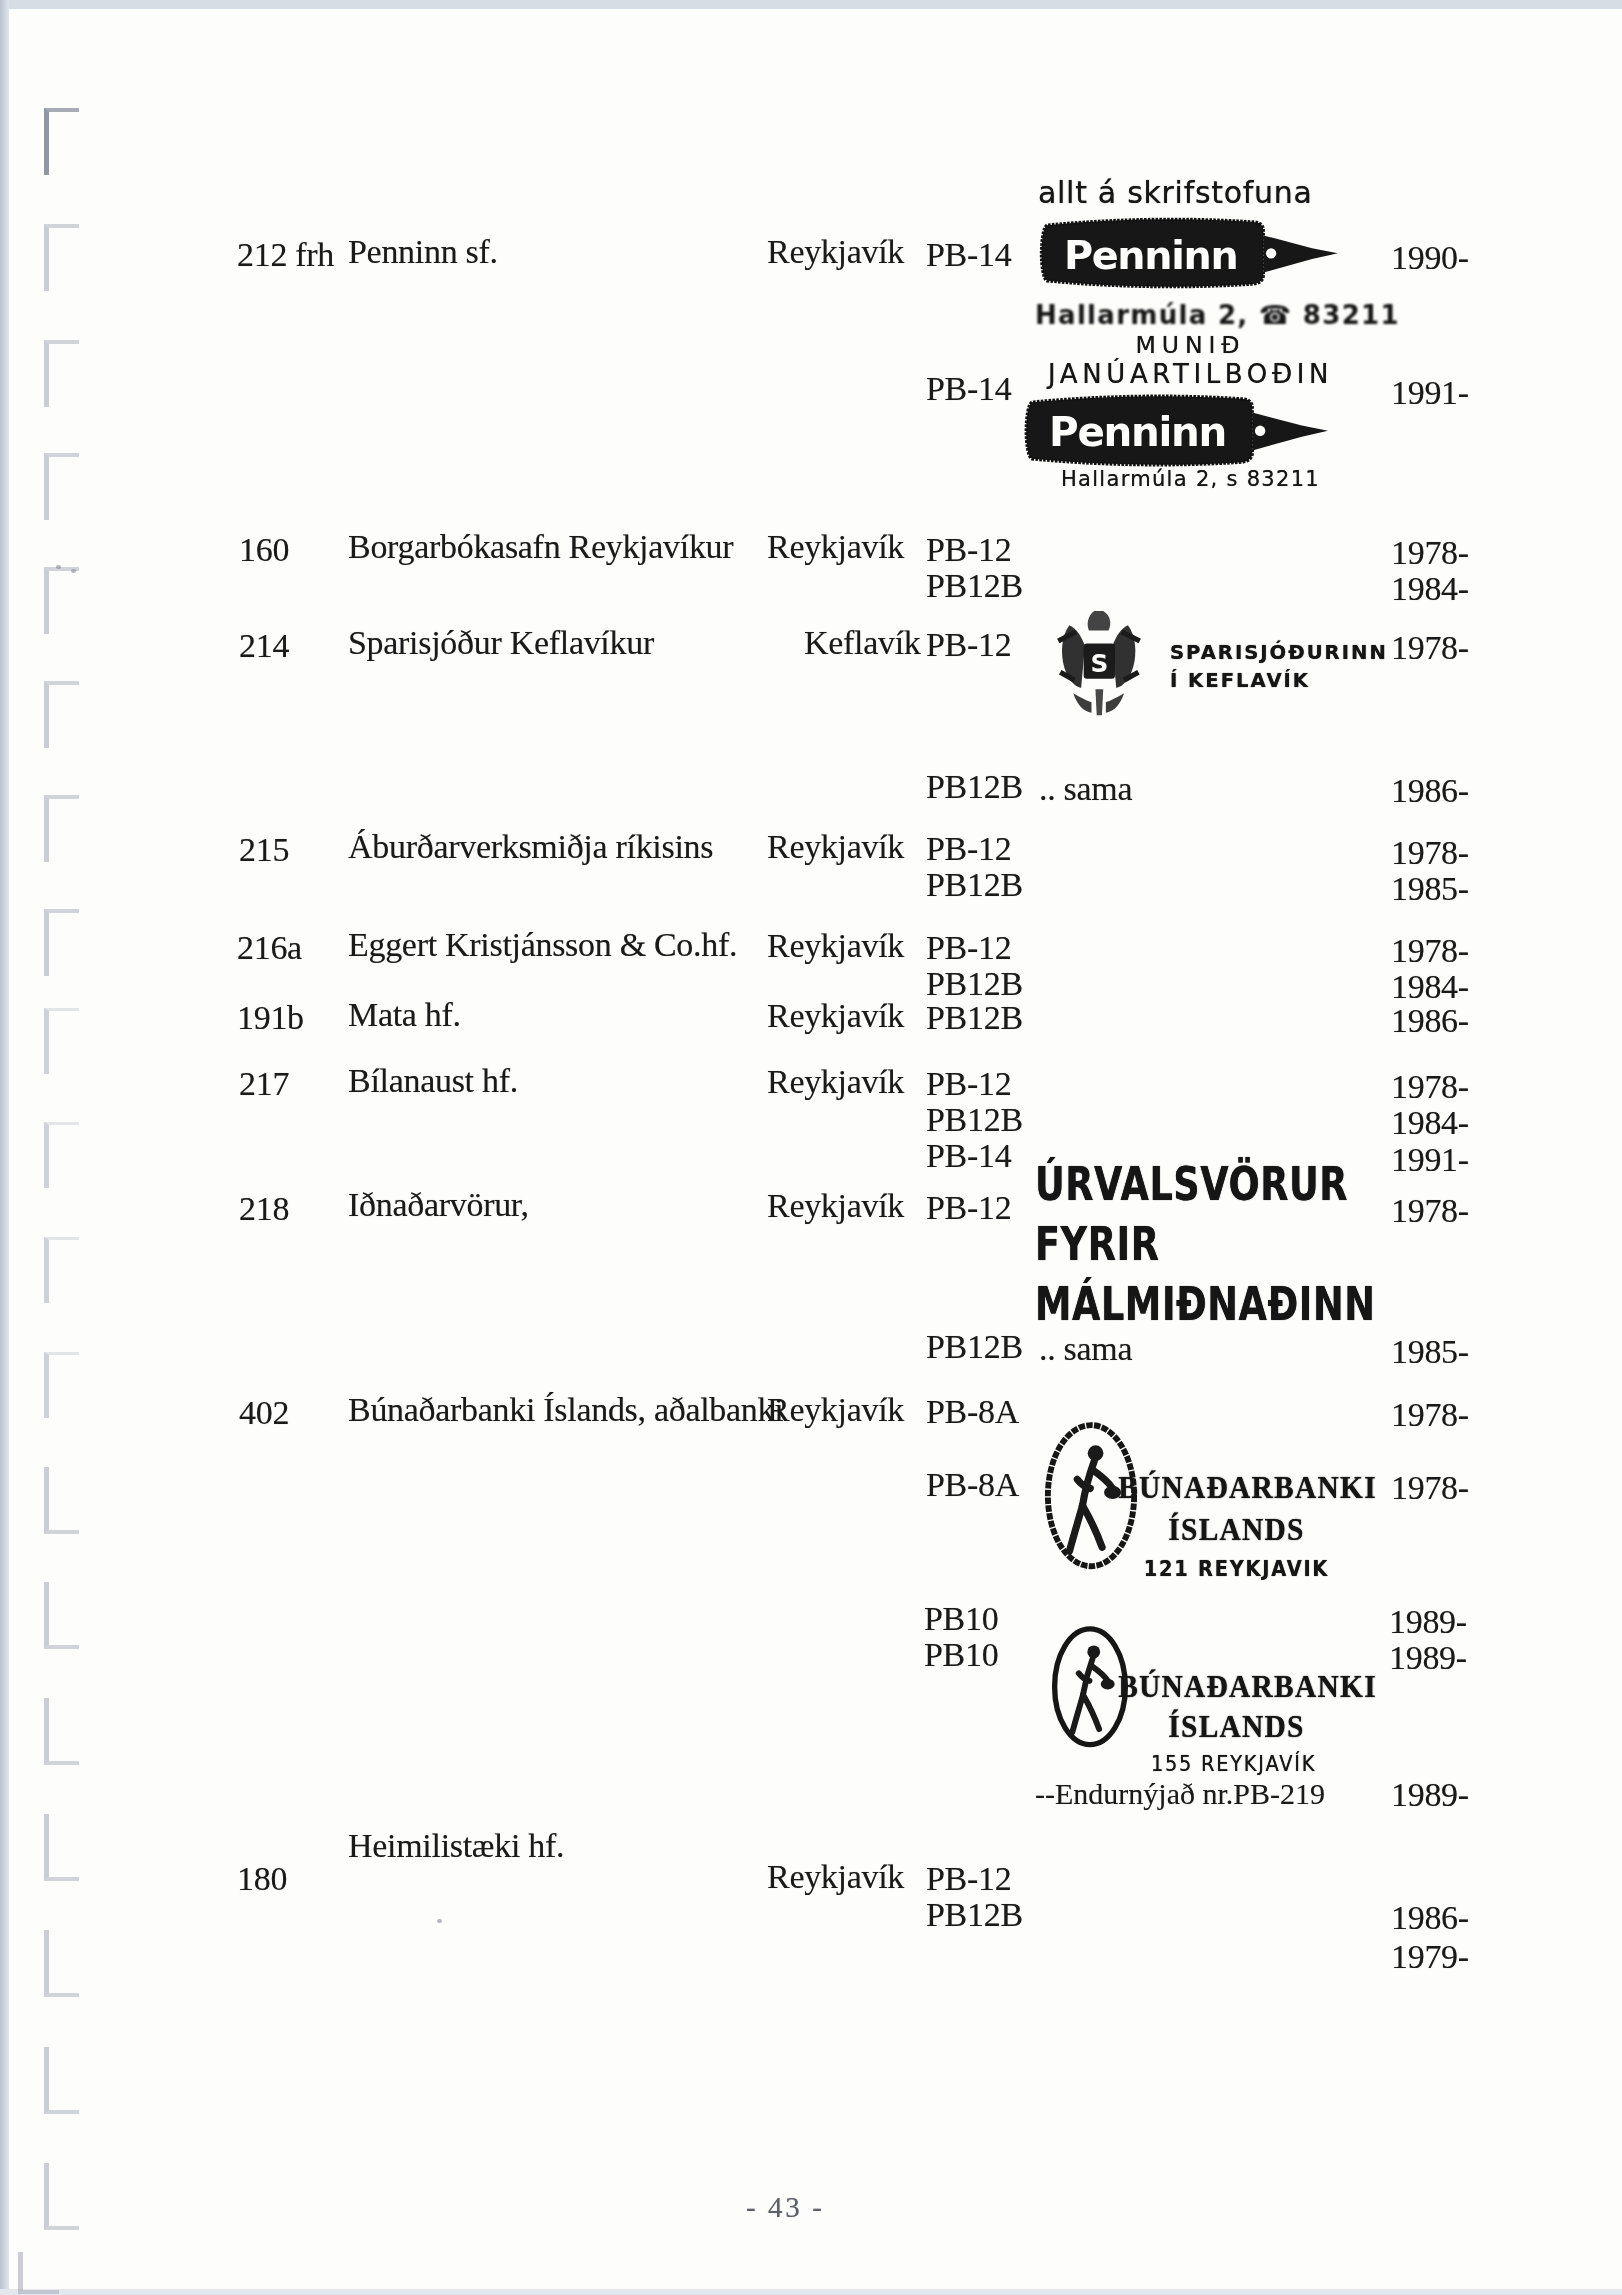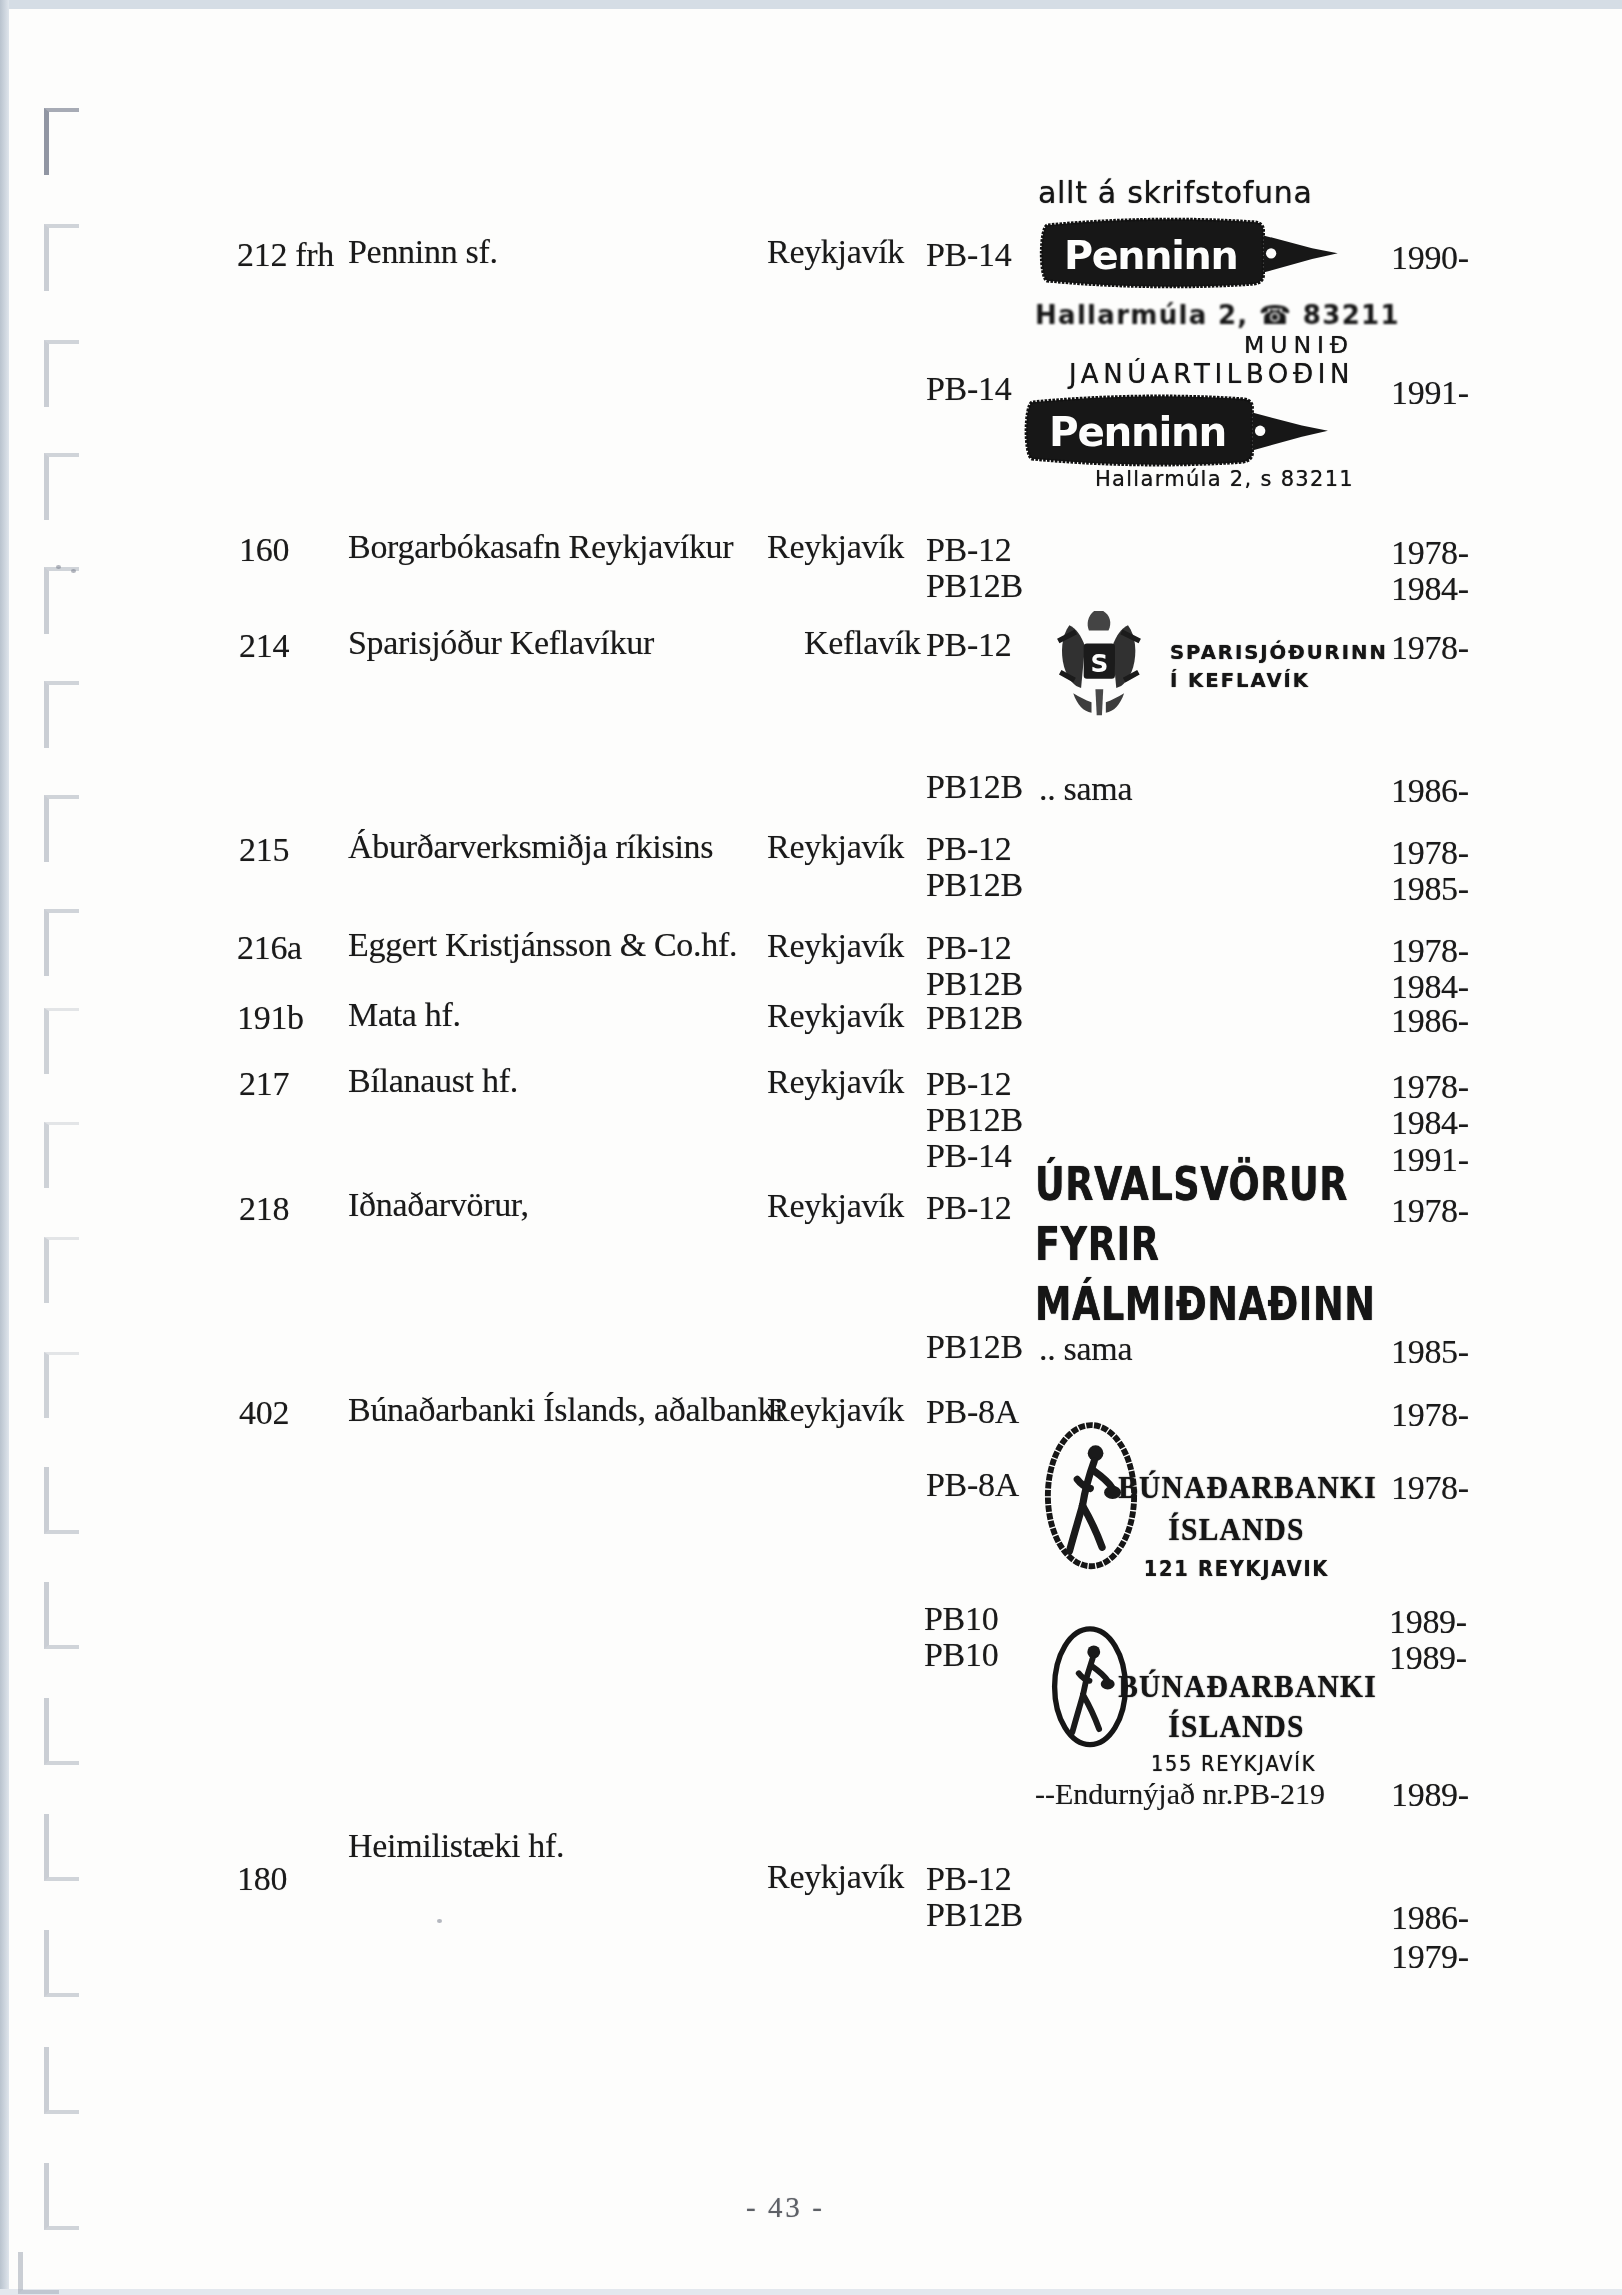--- a/index.html
+++ b/index.html
@@ -17,21 +17,21 @@
   .mk.l{border-left:5.2px solid rgba(148,156,170,.48);border-bottom:4.6px solid rgba(148,156,170,.42);}
   .mk.dark{border-left-color:rgba(110,116,134,.75);border-top-color:rgba(110,116,134,.6);}
   
   .t{position:absolute;font-size:34px;color:#1a1a1a;white-space:nowrap;letter-spacing:-0.3px;
      text-shadow:0 0 0.7px rgba(25,25,25,.45);}
   
   .st{position:absolute;color:#161616;white-space:nowrap;
       font-family:"DejaVu Sans","Liberation Sans",sans-serif;}
   .tagline{font-size:30px;letter-spacing:0.7px;font-weight:500;text-shadow:0 0 1px #2a2a2a;}
   .addr1{font-size:26px;font-weight:700;letter-spacing:1.3px;filter:blur(1px);}
-  .hdrbox{position:absolute;left:1027px;width:327px;text-align:right;}
+  .hdrbox{position:absolute;left:1027px;width:327px;text-align:center;}
   .hdr1{font-size:23.6px;letter-spacing:5.9px;font-weight:500;text-shadow:0 0 0.7px #333;}
   .hdr2{font-size:26px;letter-spacing:4.6px;font-weight:500;text-shadow:0 0 0.7px #333;}
   .addr2{font-size:21px;font-weight:500;letter-spacing:1.3px;text-shadow:0 0 0.7px #444;}
   .spk{font-size:19.6px;font-weight:700;letter-spacing:2px;text-shadow:0 0 1px #222;}
   .urv{font-size:47px;font-weight:800;transform:scaleX(.78);transform-origin:left top;
        letter-spacing:0.7px;text-shadow:0 0 1px #111;line-height:1;}
   .bb1{font-family:"Liberation Serif",serif;font-size:31px;font-weight:700;letter-spacing:1.3px;
        transform:scaleX(.95);transform-origin:center top;text-shadow:0 0 1.3px #222;}
   .bb3{font-size:22px;font-weight:600;letter-spacing:2px;transform:scaleX(.88);
        transform-origin:center top;text-shadow:0 0 1px #333;}

